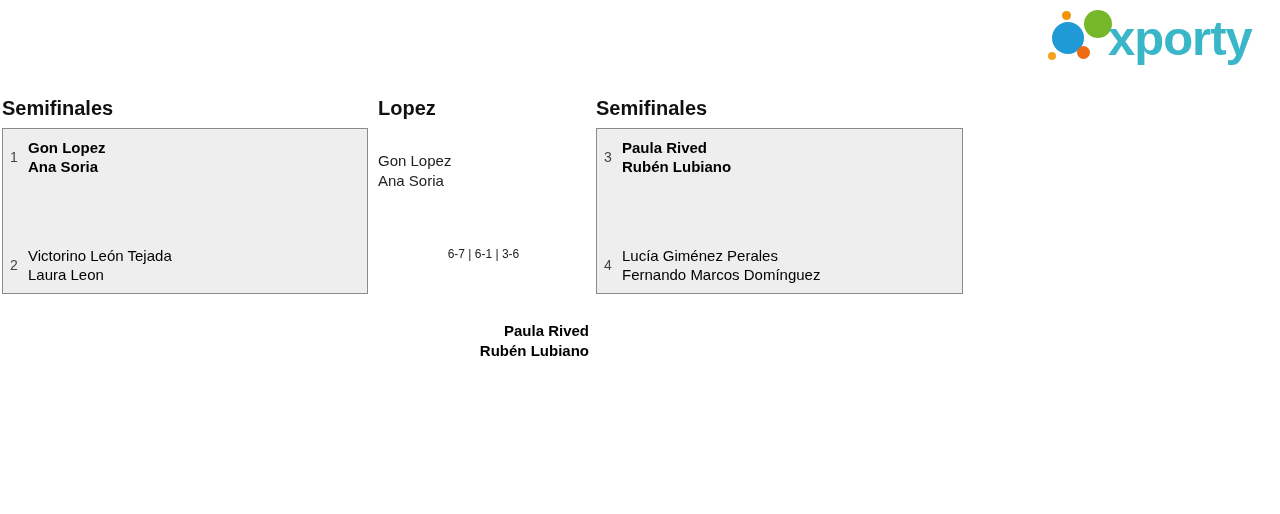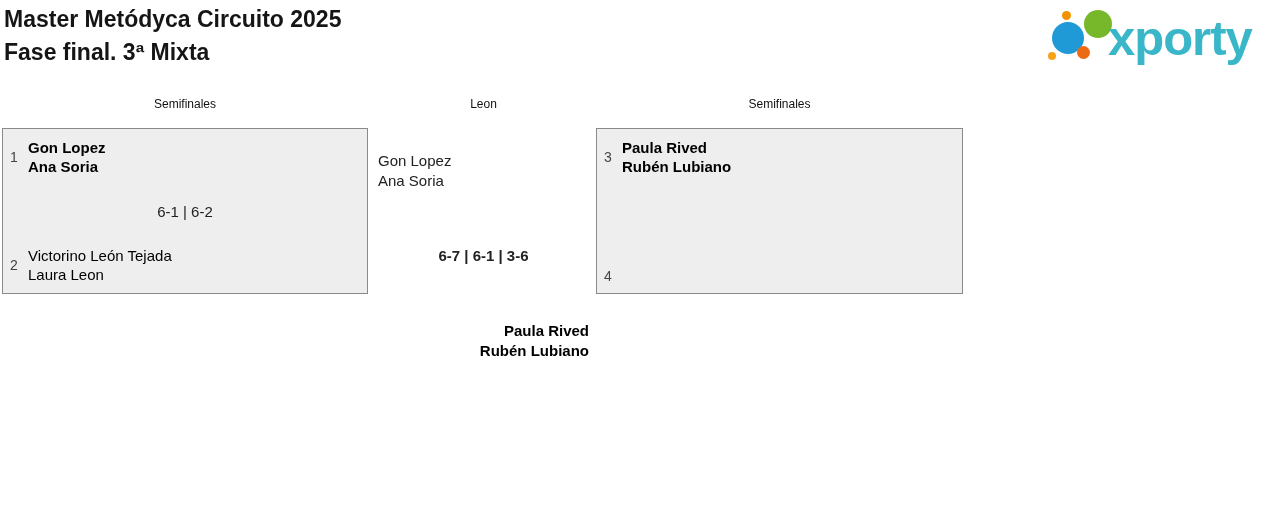--- a/index.html
+++ b/index.html
@@ -33,22 +33,21 @@
   .dot-teal-sm   { left: 2px;  top: 42px; width: 8px;  height: 8px;  background: #f5a31c; }
   .logo-text {
     position: absolute; left: 62px; top: -4px;
     font-size: 49px; font-weight: 800; letter-spacing: -1px;
     color: #39b7c9; line-height: 64px;
   }
 
   
   .col-header {
     position: absolute; top: 97px;
-    text-align: center;
-    font-size: 12px; font-weight: 400; color: #111;
+    font-size: 20px; font-weight: 700; color: #111;
   }
   .col-left   { left: 2px;   width: 366px; }
   .col-center { left: 378px; width: 211px; }
   .col-right  { left: 596px; width: 367px; }
 
   
   .match-box {
     position: absolute;
     top: 128px;
     height: 166px;
@@ -77,79 +76,78 @@
     color: #222;
   }
 
   
   .final-team-top {
     position: absolute; left: 378px; top: 151px;
     font-size: 15px; line-height: 20px; color: #222;
   }
   .final-score {
     position: absolute; left: 378px; top: 247px; width: 211px;
-    text-align: center; font-size: 15px; color: #222; font-weight: bold;
+    text-align: center; font-size: 12px; color: #222;
   }
   .final-winner {
     position: absolute; left: 378px; top: 321px; width: 211px;
     text-align: right; font-size: 15px; line-height: 20px;
     font-weight: 700; color: #000;
   }
 </style>
 </head>
 <body>
 
 <div class="page">
 
-  <div class="title-block">
-    <div class="title-line">Master Metódyca Circuito 2025</div>
-    <div class="title-line">Fase final. 3ª Mixta</div>
-  </div>
 
   <div class="logo">
     <span class="dot dot-blue"></span>
     <span class="dot dot-green"></span>
     <span class="dot dot-orange-sm"></span>
     <span class="dot dot-orange"></span>
     <span class="dot dot-teal-sm"></span>
     <span class="logo-text">xporty</span>
   </div>
 
   <div class="col-header col-left">Semifinales</div>
-  <div class="col-header col-center">Leon</div>
+  <div class="col-header col-center">Lopez</div>
   <div class="col-header col-right">Semifinales</div>
 
   <div class="match-box box-left">
     <div class="team-row">
       <span class="seed">1</span>
       <div class="names winner">
         <div>Gon Lopez</div>
         <div>Ana Soria</div>
       </div>
     </div>
-    <div class="score">6-1 | 6-2</div>
     <div class="team-row">
       <span class="seed">2</span>
       <div class="names">
         <div>Victorino León Tejada</div>
         <div>Laura Leon</div>
       </div>
     </div>
   </div>
 
   <div class="match-box box-right">
     <div class="team-row">
       <span class="seed">3</span>
       <div class="names winner">
         <div>Paula Rived</div>
         <div>Rubén Lubiano</div>
       </div>
     </div>
     <div class="team-row">
       <span class="seed">4</span>
+      <div class="names">
+        <div>Lucía Giménez Perales</div>
+        <div>Fernando Marcos Domínguez</div>
+      </div>
     </div>
   </div>
 
   <div class="final-team-top">
     <div>Gon Lopez</div>
     <div>Ana Soria</div>
   </div>
 
   <div class="final-score">6-7 | 6-1 | 3-6</div>
 

